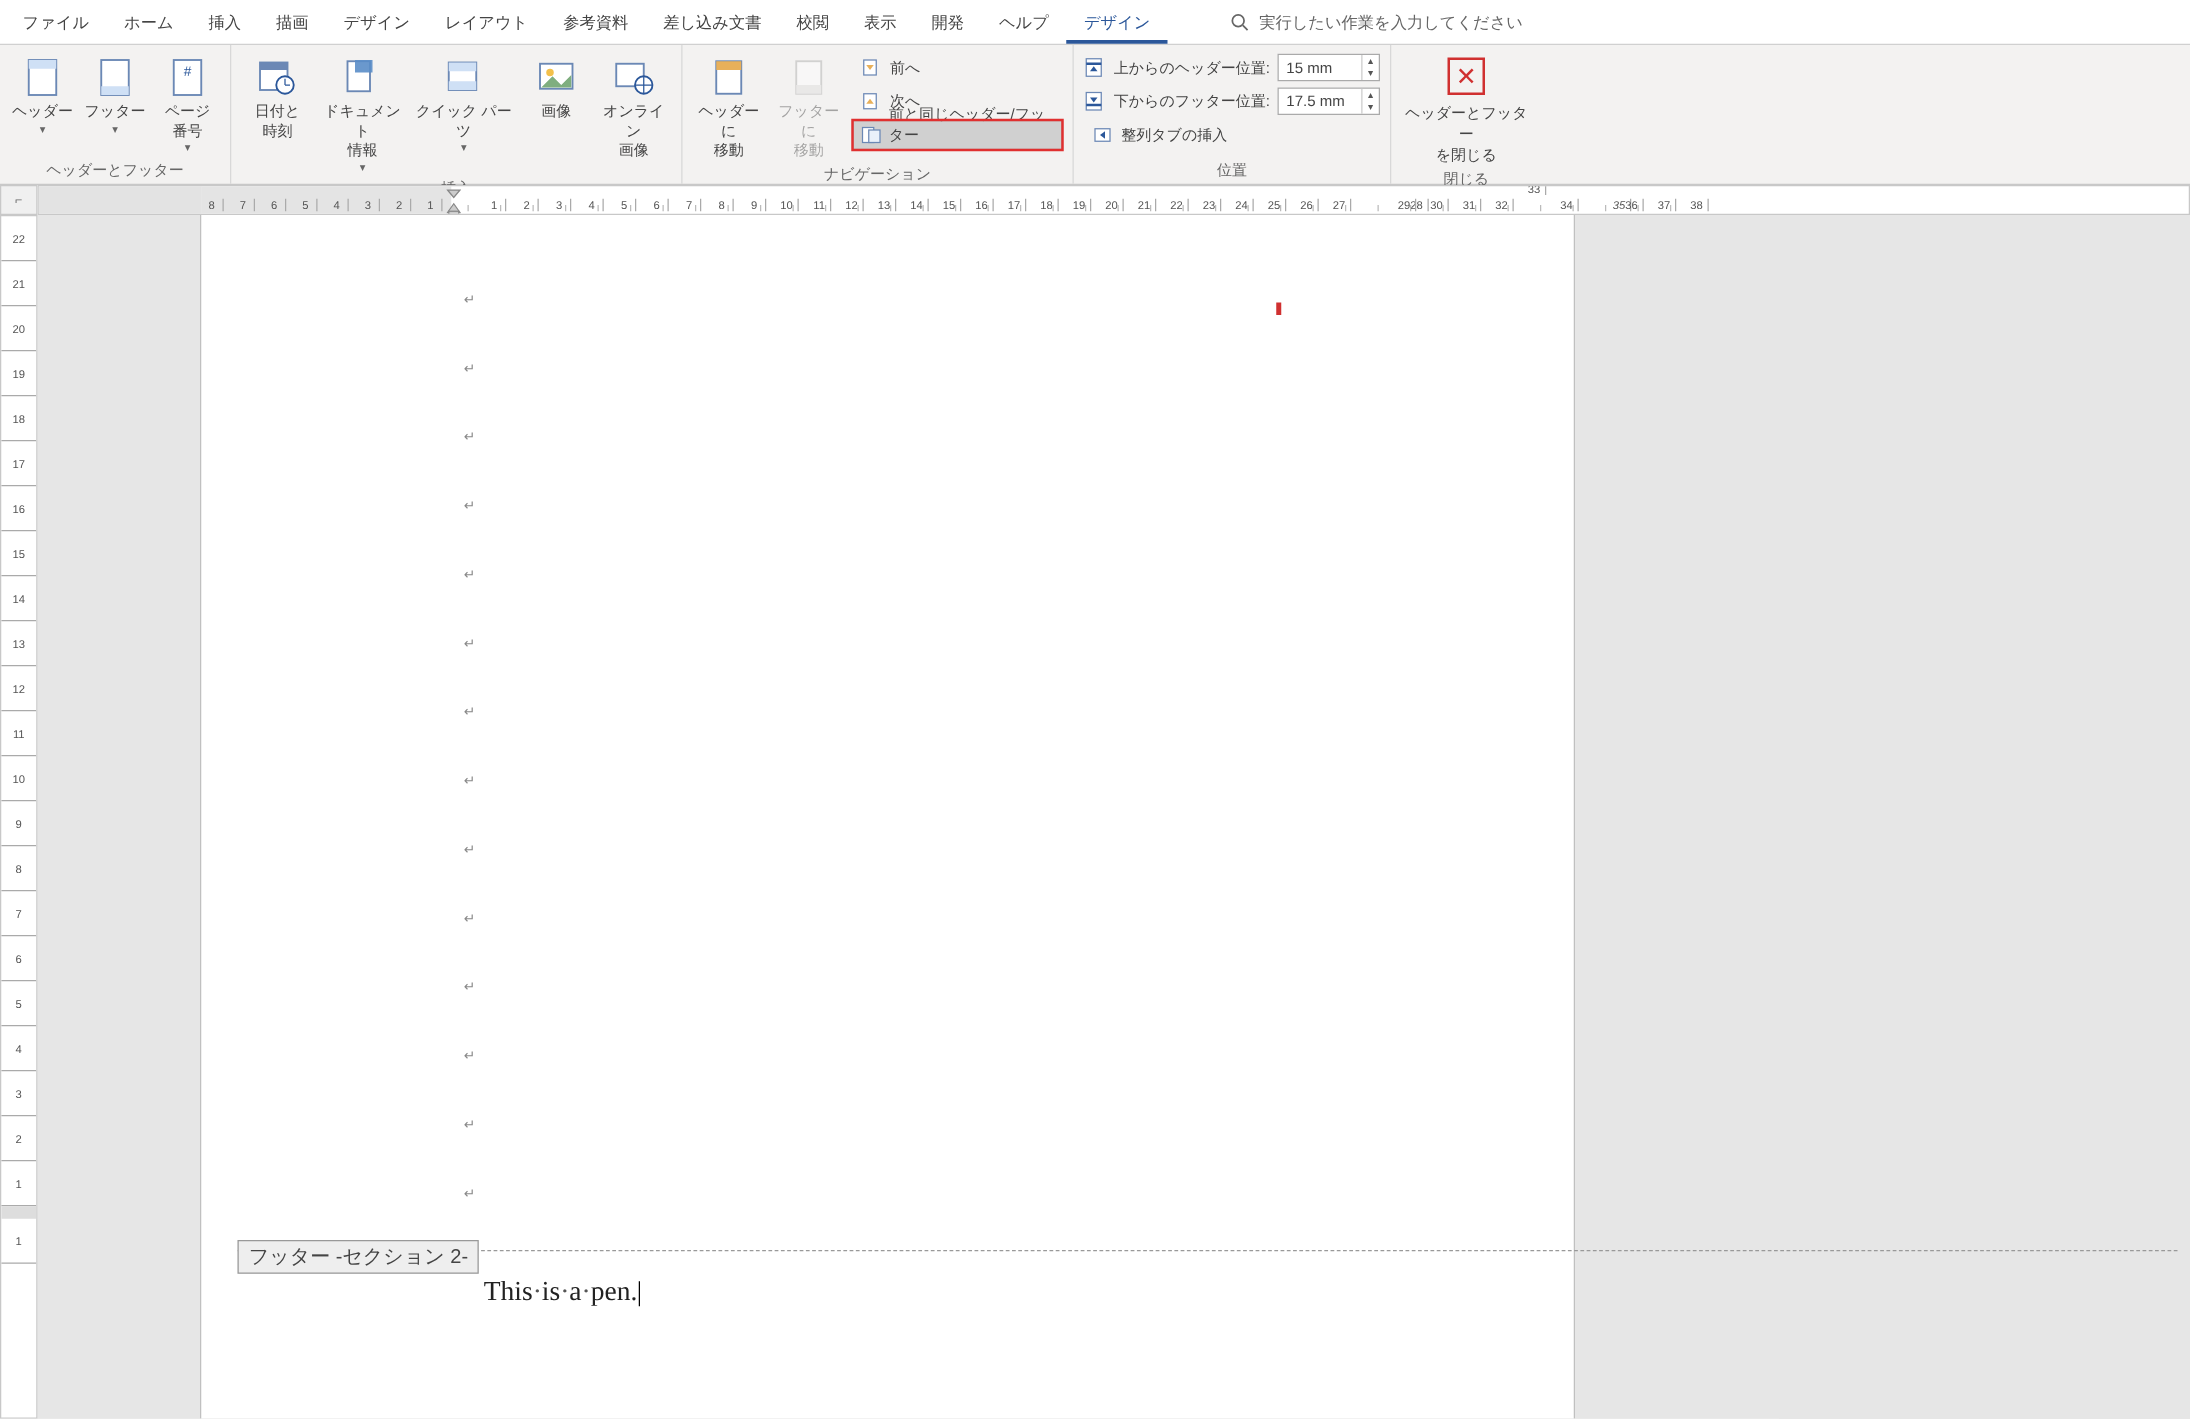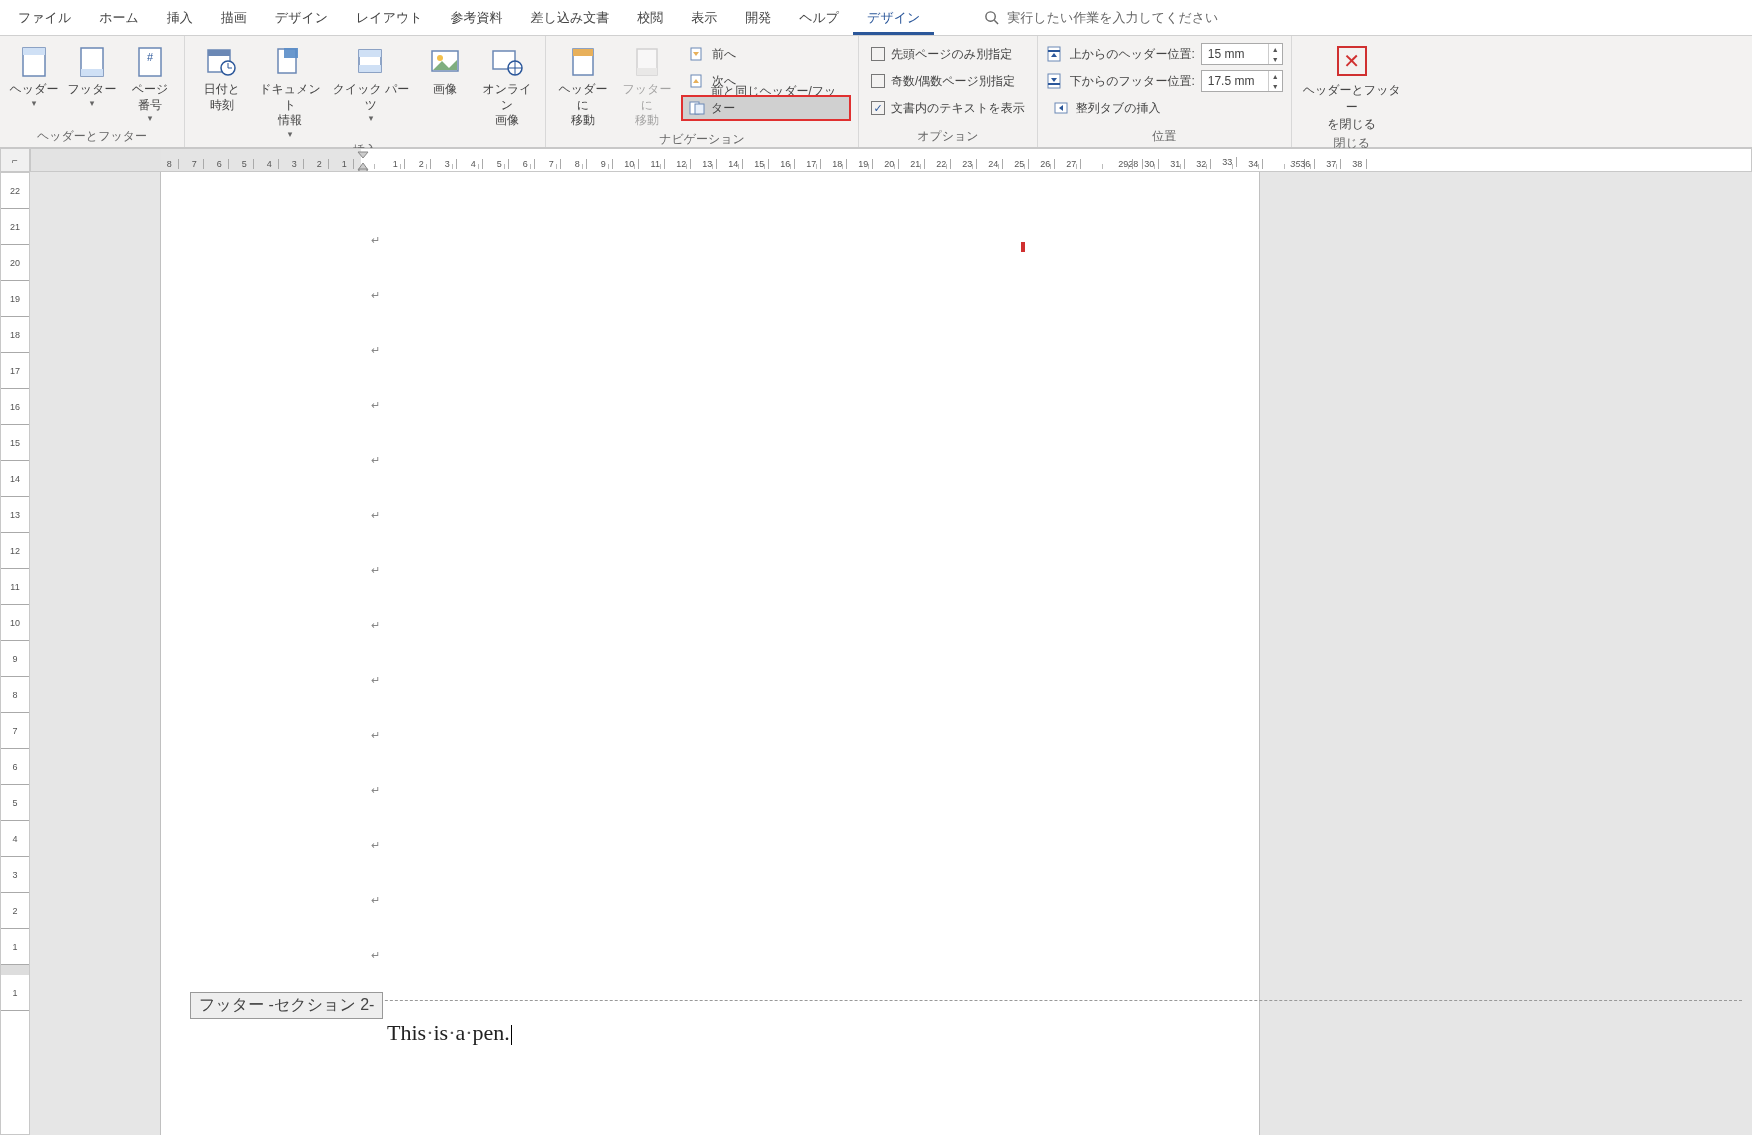--- a/index.html
+++ b/index.html
@@ -235,39 +235,20 @@
                 <rect x="6" y="4" width="9" height="10" fill="#e9f0fa" stroke="#6b88b5"></rect>
               </svg>
             </span>
           <span>前と同じヘッダー/フッター</span>
         </div>
       </div>
     </div>
     <div class="group-label">ナビゲーション</div>
   </div>
 
-  <div class="group">
-    <div class="group-body">
-      <div class="col">
-        <div class="chkrow">
-          <span class="chkbox"></span>
-          <span>先頭ページのみ別指定</span>
-        </div>
-        <div class="chkrow">
-          <span class="chkbox"></span>
-          <span>奇数/偶数ページ別指定</span>
-        </div>
-        <div class="chkrow">
-          <span class="chkbox">✓</span>
-          <span>文書内のテキストを表示</span>
-        </div>
-      </div>
-    </div>
-    <div class="group-label">オプション</div>
-  </div>
 
   <div class="group">
     <div class="group-body">
       <div class="col">
         <div class="spinrow">
           <span class="ico">
               <svg width="18" height="18">
                 <rect x="2" y="2" width="12" height="14" fill="#fff" stroke="#6b88b5"></rect>
                 <line x1="2" y1="6" x2="14" y2="6" stroke="#2b579a" stroke-width="2"></line>
                 <polygon points="8,8 5,12 11,12" fill="#2b579a"></polygon>
@@ -397,21 +378,21 @@
         <div class="tick major" style="position: absolute; left: 1058px; bottom: 2px; margin-left: 36px;">28</div>
         <div style="position: absolute; left: 1045px; bottom: 2px; width: 1px; height: 5px; background: rgb(187, 187, 187);"></div>
         <div class="tick major" style="position: absolute; left: 1084px; bottom: 2px;">29</div>
         <div style="position: absolute; left: 1071px; bottom: 2px; width: 1px; height: 5px; background: rgb(187, 187, 187);"></div>
         <div class="tick major" style="position: absolute; left: 1110px; bottom: 2px;">30</div>
         <div style="position: absolute; left: 1097px; bottom: 2px; width: 1px; height: 5px; background: rgb(187, 187, 187);"></div>
         <div class="tick major" style="position: absolute; left: 1136px; bottom: 2px;">31</div>
         <div style="position: absolute; left: 1123px; bottom: 2px; width: 1px; height: 5px; background: rgb(187, 187, 187);"></div>
         <div class="tick major" style="position: absolute; left: 1162px; bottom: 2px; margin-top: 12px;">32</div>
         <div style="position: absolute; left: 1149px; bottom: 2px; width: 1px; height: 5px; background: rgb(187, 187, 187);"></div>
-        <div class="tick major" style="position: absolute; left: 1188px; bottom: 4px;">33</div>
+        <div class="tick major" style="position: absolute; left: 1188px; bottom: 15px;">33</div>
         <div style="position: absolute; left: 1175px; bottom: 2px; width: 1px; height: 5px; background: rgb(187, 187, 187);"></div>
         <div class="tick major" style="position: absolute; left: 1214px; bottom: 2px;">34</div>
         <div style="position: absolute; left: 1201px; bottom: 2px; width: 1px; height: 5px; background: rgb(187, 187, 187);"></div>
         <div class="tick major" style="position: absolute; left: 1256px; bottom: 2px; font-style: italic;">35</div>
         <div style="position: absolute; left: 1227px; bottom: 2px; width: 1px; height: 5px; background: rgb(187, 187, 187);"></div>
         <div class="tick major" style="position: absolute; left: 1266px; bottom: 2px;">36</div>
         <div style="position: absolute; left: 1253px; bottom: 2px; width: 1px; height: 5px; background: rgb(187, 187, 187);"></div>
         <div class="tick major" style="position: absolute; left: 1292px; bottom: 2px;">37</div>
         <div style="position: absolute; left: 1279px; bottom: 2px; width: 1px; height: 5px; background: rgb(187, 187, 187);"></div>
         <div class="tick major" style="position: absolute; left: 1318px; bottom: 2px;">38</div>

